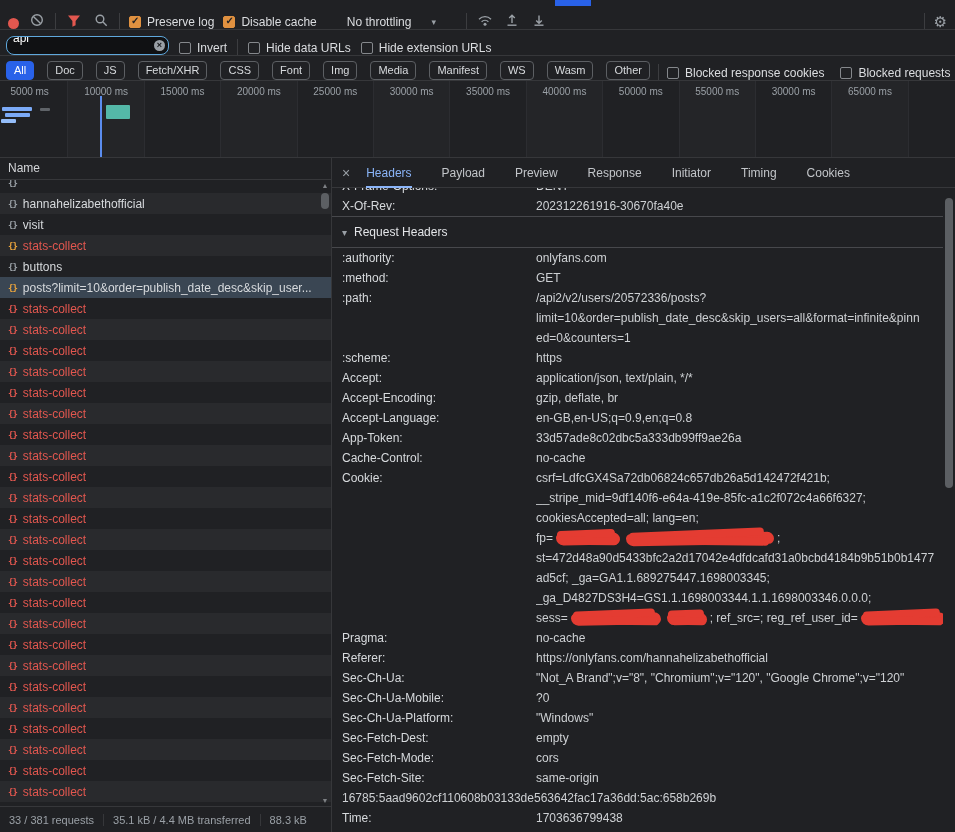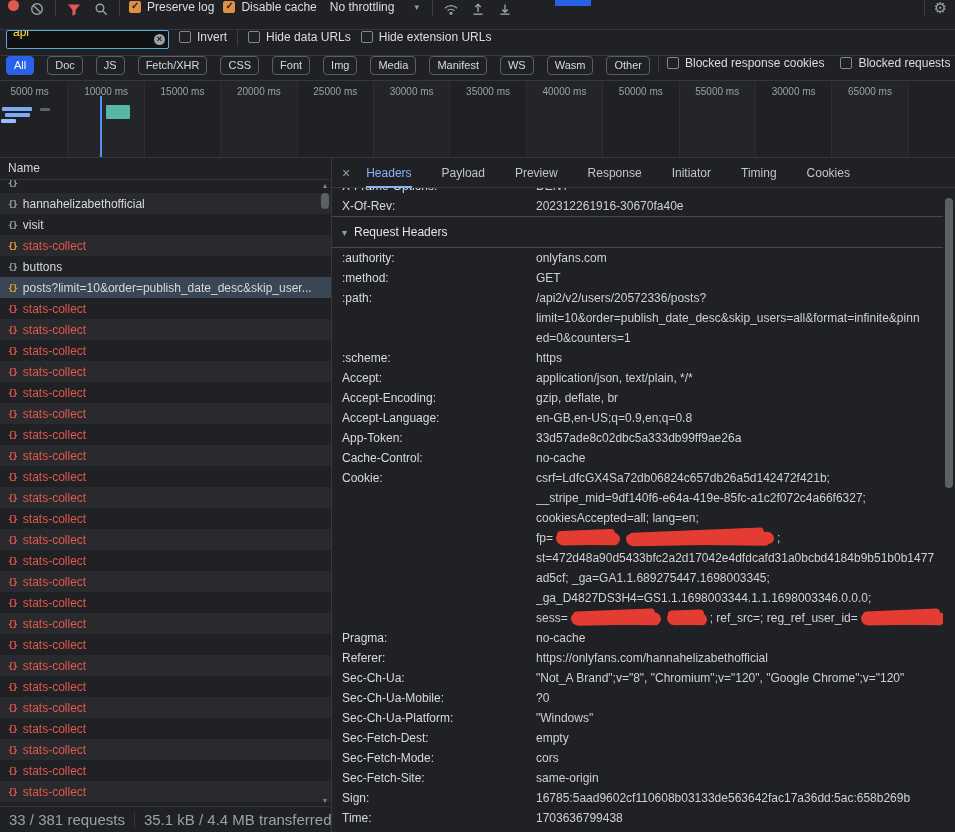--- a/index.html
+++ b/index.html
@@ -1,42 +1,42 @@
 <!DOCTYPE html>
 <html style="--accent-blue: #2962e9; --tab-blue: #8ab4f8; --checkbox-orange: #e09140; --error-red: #e2574f; --icon-orange: #e8a33d; --redact-red: #e43c32; --input-focus-border: #5fa8dc;"><head>
 <meta charset="utf-8">
 <style>
   *{box-sizing:border-box;margin:0;padding:0}
   html,body{width:955px;height:832px;overflow:hidden;background:#202124}
   body{font-family:"Liberation Sans",sans-serif;color:#dfe1e5;font-size:12px}
   .devtools{position:relative;width:955px;height:832px;background:#202124;overflow:hidden}
 
   
-  .bar{display:flex;align-items:flex-start;border-bottom:1px solid #36373a;background:#202124}
+  .bar{display:flex;align-items:flex-end;border-bottom:1px solid #36373a;background:#202124}
   .main-toolbar{height:30px;gap:9px;padding:0 8px}
   .filter-toolbar{height:26px;gap:10px;padding:0 6px}
   .chips-toolbar{height:25px;gap:8px;padding:0 6px}
   .sep{width:1px;height:16px;background:#3c3d40;flex:none}
   .spacer{flex:1}
   .icon-btn{display:inline-flex;align-items:center;justify-content:center;width:18px;height:18px;flex:none}
   .record-dot{width:11px;height:11px;border-radius:50%;background:var(--error-red,#e2574f);flex:none}
   .gear{font-size:15px;color:#9aa0a6;line-height:1}
   .caret{font-size:9px;color:#9aa0a6}
-  .throttle{display:inline-flex;align-items:center;gap:20px;color:#dbdde0;margin:0 4px}
+  .throttle{display:inline-flex;align-items:center;gap:20px;color:#dbdde0;margin:0 21px}
   .blue-strip{position:absolute;left:555px;top:0;width:36px;height:6px;background:var(--accent-blue,#2962e9);z-index:9}
 
   
   .cb{display:inline-flex;align-items:center;gap:6px;color:#dbdde0;font-size:12px;white-space:nowrap}
   .box{width:12px;height:12px;border:1px solid #85888c;border-radius:2px;flex:none;position:relative;background:transparent}
   .box.checked{background:var(--checkbox-orange,#e09140);border-color:var(--checkbox-orange,#e09140)}
   .box.checked::after{content:"✓";position:absolute;left:1px;top:-2px;font-size:10px;font-weight:bold;color:#202124}
 
   
   .filter-input-wrap{position:relative;display:inline-flex;align-items:center}
-  .filter-input{width:163px;height:19px;background:#101113;border:1px solid var(--input-focus-border,#5fa8dc);border-radius:2px;color:#fde047;font:12px "Liberation Sans",sans-serif;padding:0 18px 16px 6px;outline:none}
+  .filter-input{width:163px;height:19px;background:#101113;border:1px solid var(--input-focus-border,#5fa8dc);border-radius:8px;color:#ffffff;font:12px "Liberation Sans",sans-serif;padding:0 18px 16px 6px;outline:none}
   .input-clear{position:absolute;right:4px;width:11px;height:11px;border-radius:50%;background:#9aa0a6;color:#141517;font-size:9px;line-height:11px;text-align:center;font-weight:bold}
 
   
   .chips{display:flex;gap:13px;align-items:center}
   .chip{font-size:11px;line-height:15px;padding:1px 7px;border:1px solid #5c5f63;border-radius:4px;color:#d7dadd;white-space:nowrap}
   .chip.active{background:var(--accent-blue,#2962e9);border-color:var(--accent-blue,#2962e9);color:#fff}
   .chips-cbs{display:flex;gap:16px;align-items:center}
 
   
   .overview{position:relative;height:77px;border-bottom:1px solid #36373a;overflow:hidden;background:#202124}
@@ -58,21 +58,21 @@
   .req-list{position:absolute;top:22px;bottom:26px;left:0;right:0;overflow:hidden}
   .req-list-inner{margin-top:-8px}
   .req-row{height:21px;display:flex;align-items:center;padding:0 8px;gap:6px}
   .req-row:nth-child(even){background:#292a2d}
   .req-row.selected{background:#3a4653}
   .req-label{flex:1;overflow:hidden;text-overflow:ellipsis;white-space:nowrap;color:#d7dadd}
   .req-row.red .req-label{color:var(--error-red,#e2574f)}
   .req-icon{font-family:"DejaVu Sans Mono",monospace;font-size:9px;font-weight:bold;letter-spacing:-1px;color:#9aa0a6;flex:none}
   .req-icon.red{color:var(--error-red,#e2574f)}
   .req-icon.orange{color:var(--icon-orange,#e8a33d)}
-  .status-bar{position:absolute;bottom:0;left:0;right:0;height:26px;border-top:1px solid #36373a;display:flex;align-items:center;font-size:15px;color:#9aa0a6;background:#202124}
+  .status-bar{position:absolute;bottom:0;left:0;right:0;height:26px;border-top:1px solid #36373a;display:flex;align-items:center;font-size:11px;color:#9aa0a6;background:#202124}
   .status-item{padding:0 9px;white-space:nowrap}
   .status-item + .status-item{border-left:1px solid #36373a}
 
   
   .right-pane{position:absolute;left:331px;right:0;top:158px;bottom:0;border-left:1px solid #36373a;background:#202124;overflow:hidden}
   .dtab-bar{height:30px;border-bottom:1px solid #36373a;display:flex;align-items:center;padding:0 10px}
   .dclose{color:#9aa0a6;font-size:14px;margin-right:16px;line-height:1}
   .dtabs{display:flex;gap:30px}
   .dtab{height:30px;line-height:30px;color:#c2c5c9;white-space:nowrap}
   .dtab.active{color:var(--tab-blue,#8ab4f8);box-shadow:inset 0 -2px 0 var(--tab-blue,#8ab4f8)}
@@ -523,21 +523,20 @@
               <div class="dline">cors</div>
             </div>
           </div>
           <div class="drow">
             <div class="dname">Sec-Fetch-Site:</div>
             <div class="dvalue">
               <div class="dline">same-origin</div>
             </div>
           </div>
           <div class="drow">
-            <div class="dname">Sign:</div>
             <div class="dvalue">
               <div class="dline">16785:5aad9602cf110608b03133de563642fac17a36dd:5ac:658b269b</div>
             </div>
           </div>
           <div class="drow">
             <div class="dname">Time:</div>
             <div class="dvalue">
               <div class="dline">1703636799438</div>
             </div>
           </div>

